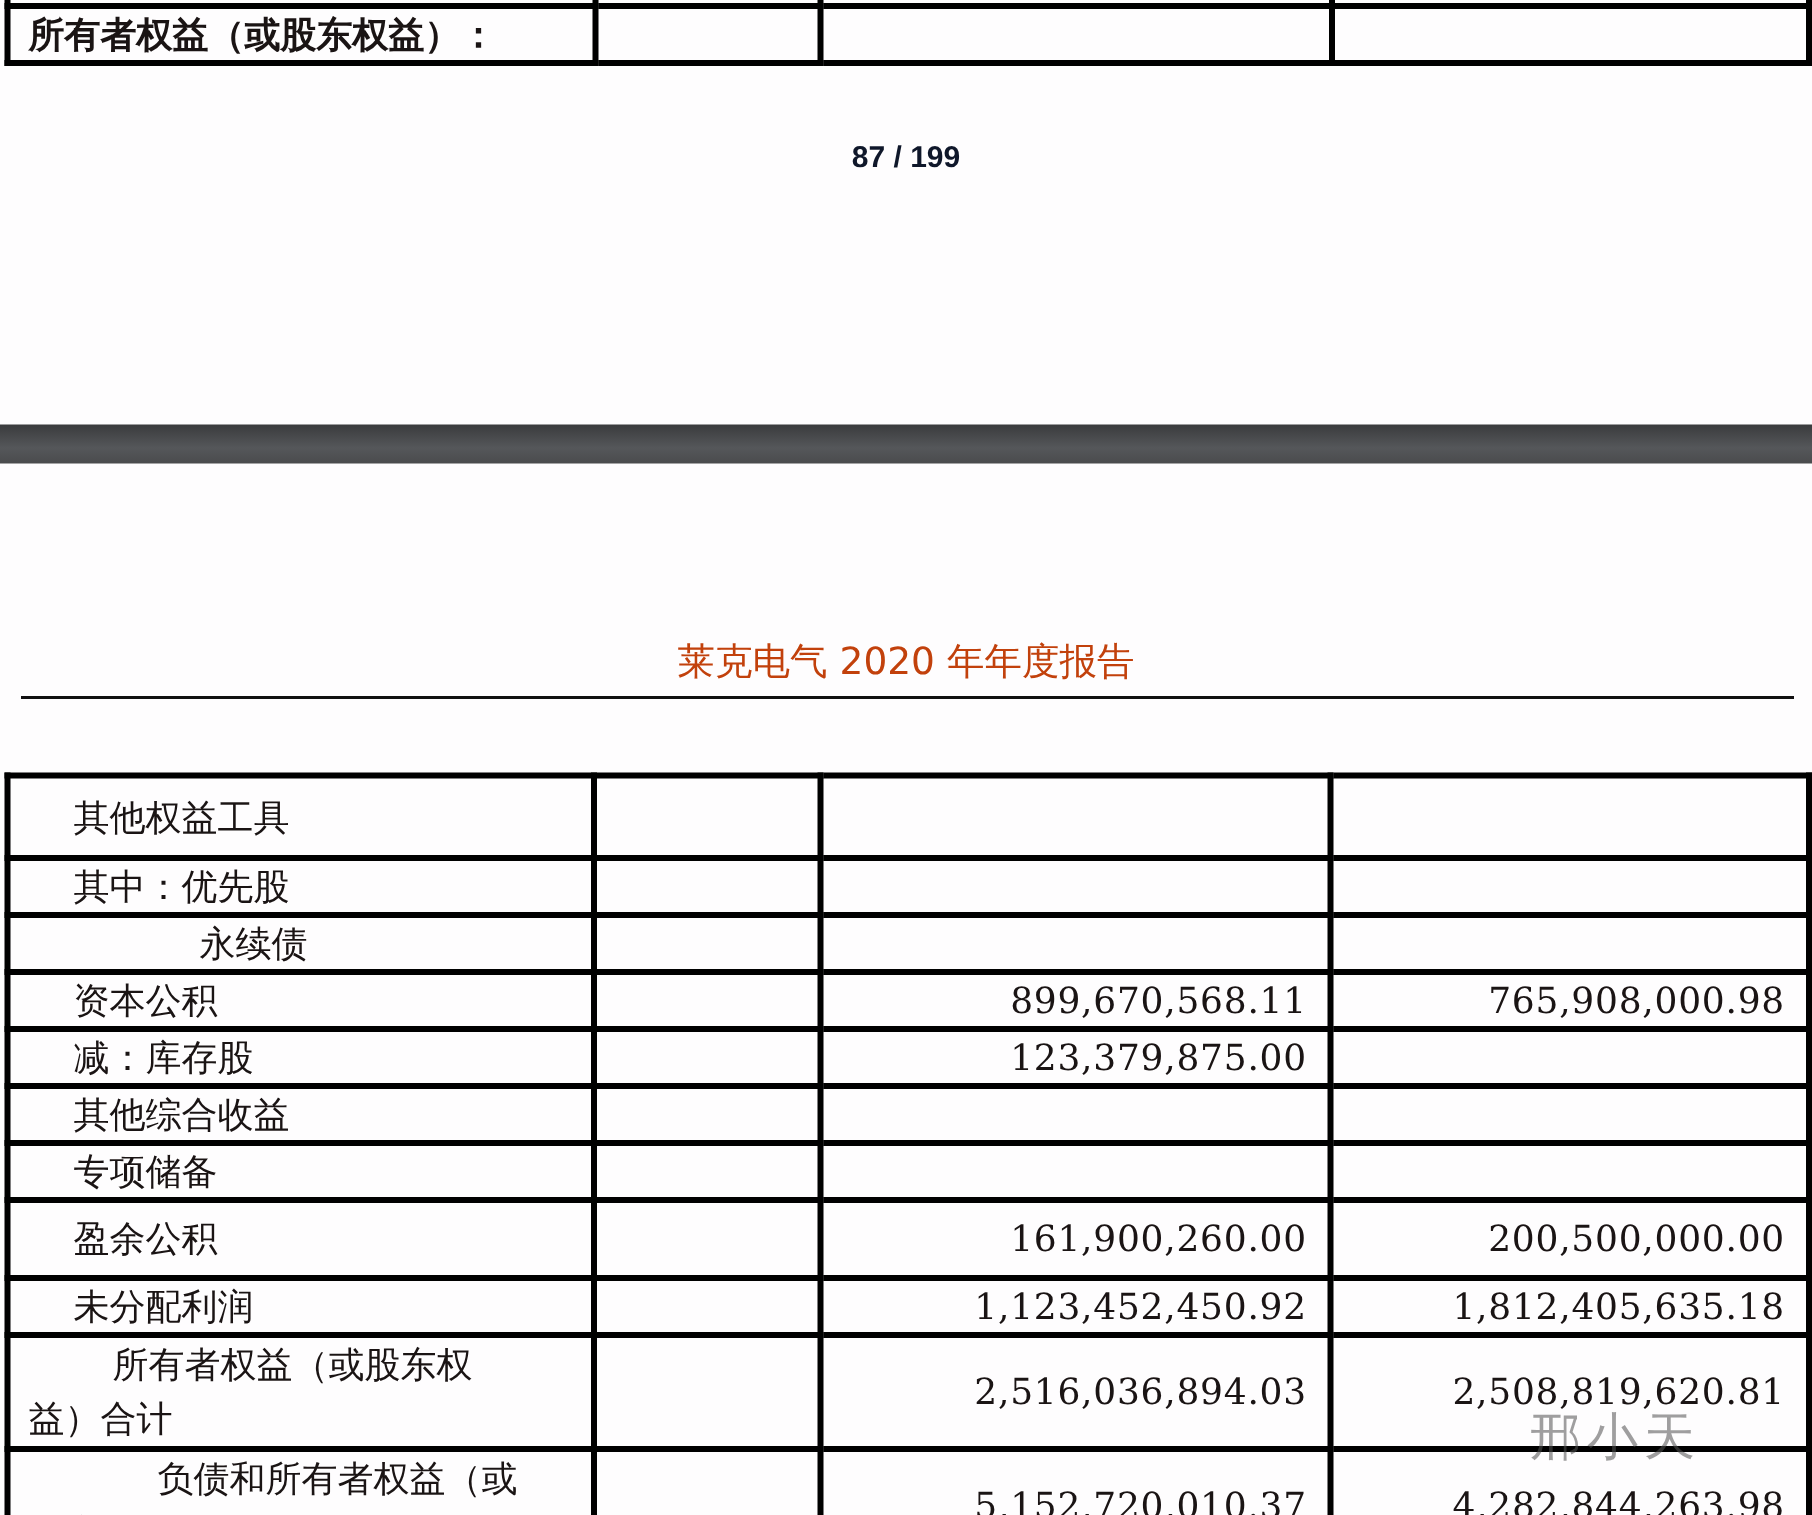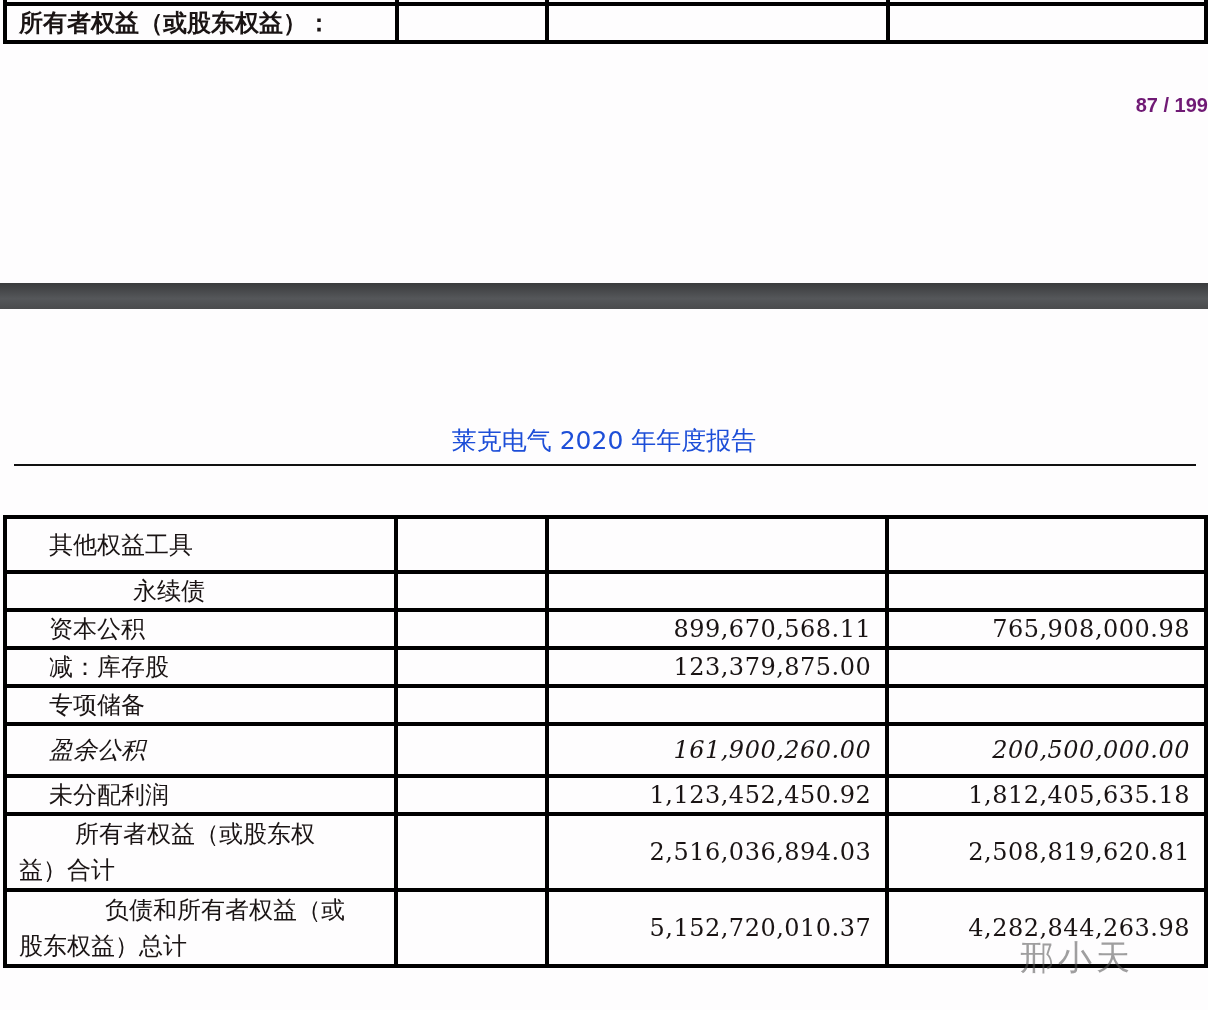--- a/index.html
+++ b/index.html
@@ -5,26 +5,26 @@
   html, body { margin:0; padding:0; }
   body { width:1208px; height:1010px; background:#fefdfe; position:relative; overflow:hidden;
          font-family:"DejaVu Serif", serif; color:#1a1414; }
   .tbl { position:absolute; left:3px; border-collapse:collapse; table-layout:fixed; }
   .tbl td { border:4px solid #000000; padding:0; font-size:24px; white-space:nowrap; overflow:hidden; }
   .tbl col.c1 { width:392px; } .tbl col.c2 { width:151px; } .tbl col.c3 { width:341px; } .tbl col.c4 { width:319px; }
   .lbl { padding-left:42px !important; }
   .lbl2 { padding-left:126px !important; }
   .num { text-align:right; padding-right:14px !important; font-family:"DejaVu Serif", serif; letter-spacing:0.5px; }
   .bold { font-family:"DejaVu Sans", sans-serif; font-weight:bold; padding-left:12px !important; }
-  .pagenum { position:absolute; left:0; width:1208px; top:94px; text-align:right;
-             font-family:"Liberation Sans", sans-serif; font-weight:bold; font-size:20px; color:#701a75; }
+  .pagenum { position:absolute; left:0; width:1208px; top:94px; text-align:center;
+             font-family:"Liberation Sans", sans-serif; font-weight:bold; font-size:20px; color:#0f172a; }
   .divider { position:absolute; left:0; top:283px; width:1208px; height:26px;
              background:linear-gradient(#3a3b3d,#55575a 60%,#4a4b4d); }
   .header-title { position:absolute; left:0; width:1208px; top:424px; text-align:center;
-                  font-family:"DejaVu Sans", sans-serif; font-size:25px; color:#1d4ed8; }
+                  font-family:"DejaVu Sans", sans-serif; font-size:25px; color:#c2410c; }
   .header-rule { position:absolute; left:14px; width:1182px; top:464px; height:2px; background:#111; }
   .twoline { white-space:normal !important; line-height:36px; padding-left:12px !important; }
   .twoline .ind1 { padding-left:56px; }
   .twoline .ind2 { padding-left:86px; }
   .watermark { position:absolute; left:1020px; top:935px; font-family:"DejaVu Sans", sans-serif;
                font-size:34px; color:rgba(80,80,80,0.55); letter-spacing:4px; }
 </style>
 </head>
 <body>
 
@@ -66,44 +66,56 @@
       <col class="c4">
     </colgroup>
   <tbody>
       <tr style="height:55px;">
     <td class="lbl">其他权益工具</td>
     <td></td>
     <td class="num"></td>
     <td class="num"></td>
   </tr>
   <tr style="height:38px;">
+    <td class="lbl">其中：优先股</td>
+    <td></td>
+    <td class="num"></td>
+    <td class="num"></td>
+  </tr>
+  <tr style="height:38px;">
     <td class="lbl2">永续债</td>
     <td></td>
     <td class="num"></td>
     <td class="num"></td>
   </tr>
   <tr style="height:38px;">
     <td class="lbl">资本公积</td>
     <td></td>
     <td class="num">899,670,568.11</td>
     <td class="num">765,908,000.98</td>
   </tr>
   <tr style="height:38px;">
     <td class="lbl">减：库存股</td>
     <td></td>
     <td class="num">123,379,875.00</td>
     <td class="num"></td>
   </tr>
   <tr style="height:38px;">
+    <td class="lbl">其他综合收益</td>
+    <td></td>
+    <td class="num"></td>
+    <td class="num"></td>
+  </tr>
+  <tr style="height:38px;">
     <td class="lbl">专项储备</td>
     <td></td>
     <td class="num"></td>
     <td class="num"></td>
   </tr>
-  <tr style="height:52px;font-style:italic;">
+  <tr style="height:52px;">
     <td class="lbl">盈余公积</td>
     <td></td>
     <td class="num">161,900,260.00</td>
     <td class="num">200,500,000.00</td>
   </tr>
   <tr style="height:38px;">
     <td class="lbl">未分配利润</td>
     <td></td>
     <td class="num">1,123,452,450.92</td>
     <td class="num">1,812,405,635.18</td>

